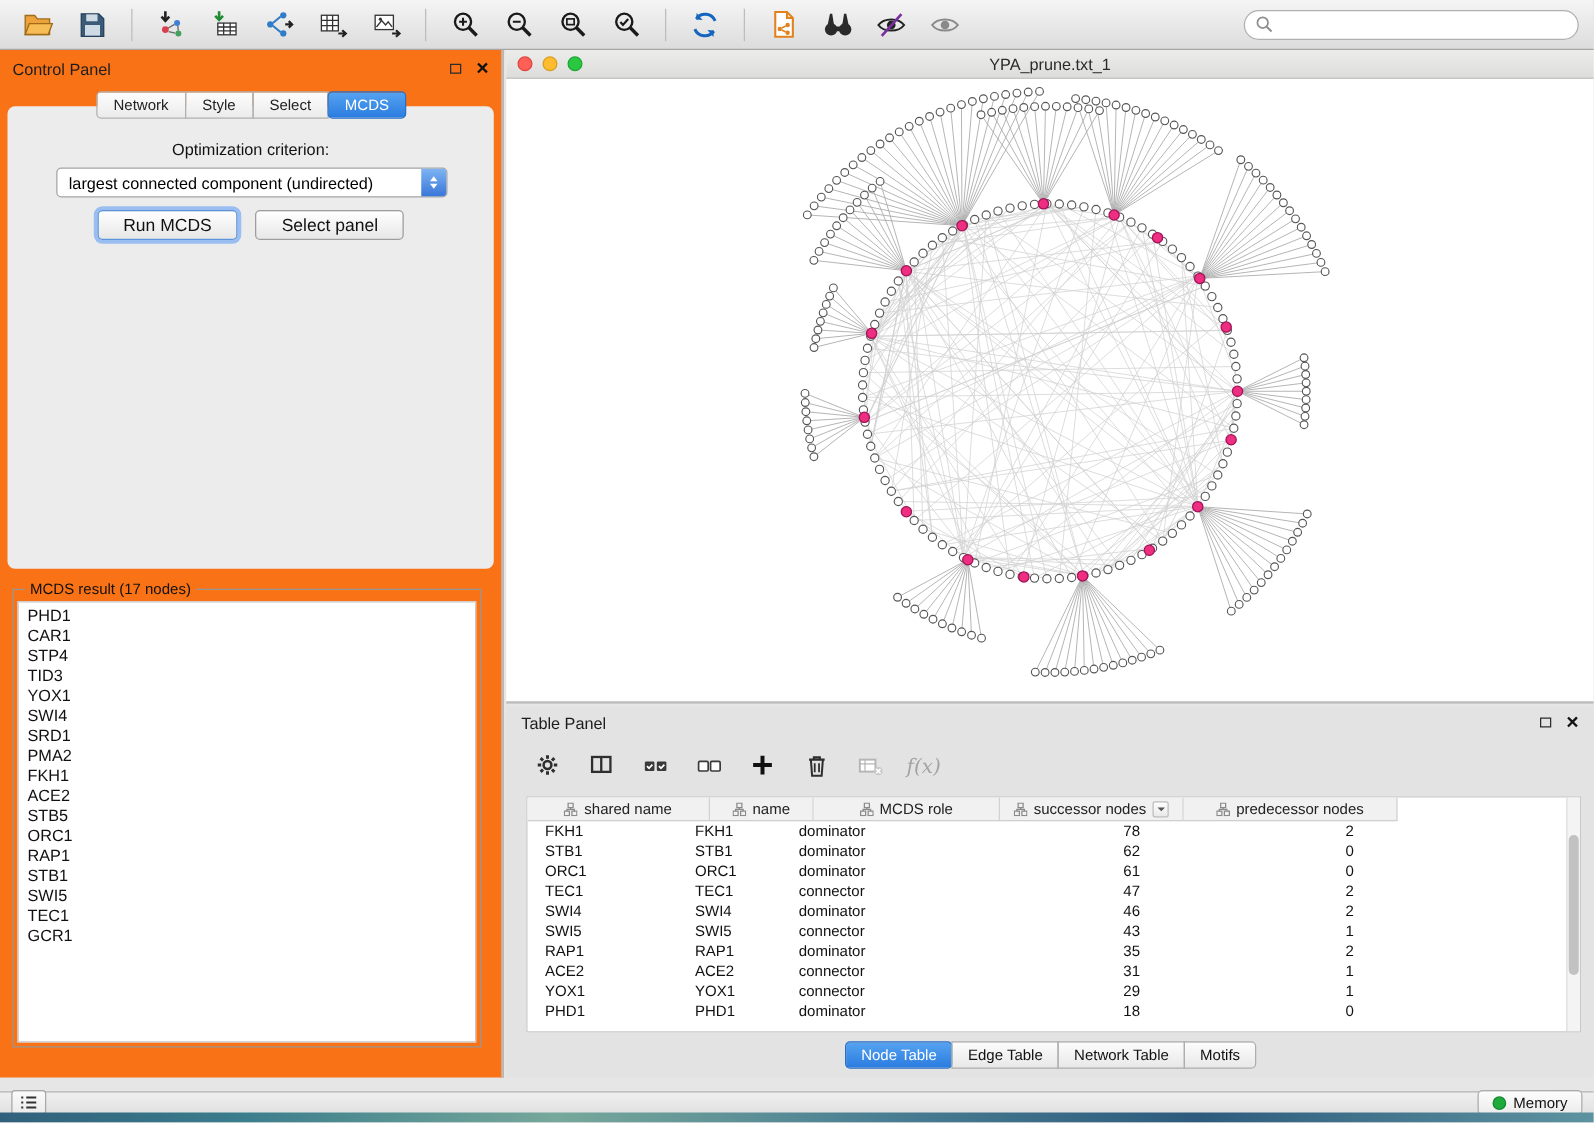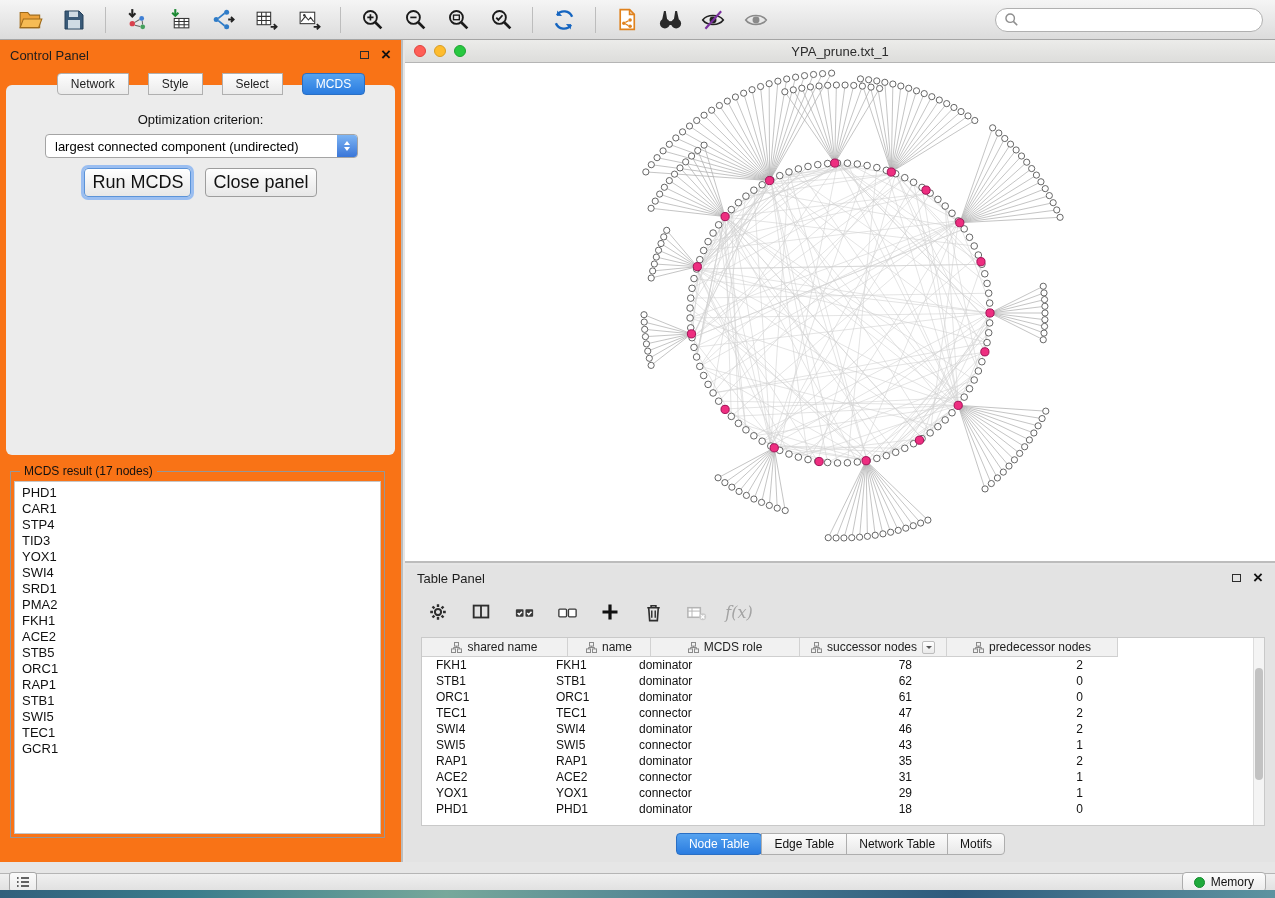--- a/index.html
+++ b/index.html
@@ -19,37 +19,37 @@
 
   
   .control-panel{position:absolute;left:0;top:40px;width:403px;bottom:36px;
     background:#f97316;border-right:2px solid #bcbcbc;}
   .cp-header{height:30px;display:flex;align-items:center;padding:0 10px;font-size:13px;color:#1d1d1d;}
   .win-icons{margin-left:auto;display:flex;gap:12px;align-items:center;}
   .float-box{width:9px;height:8px;border:1.5px solid #2c2c2c;display:inline-block;}
   .close-x{font-size:17px;font-weight:bold;color:#111;line-height:12px;}
   .cp-tabs{position:absolute;top:33px;left:0;right:0;display:flex;justify-content:center;}
   .cp-tab{font-size:12px;padding:3px 13px;border:1px solid #b0b0b0;color:#222;
-    background:linear-gradient(#fdfdfd,#ebebeb);margin-right:-1px;cursor:pointer;margin-left:20px;}
+    background:linear-gradient(#fdfdfd,#ebebeb);margin-right:-1px;cursor:pointer;}
   .cp-tab:first-child{border-radius:4px 0 0 4px;}
   .cp-tab:last-child{border-radius:0 4px 4px 0;}
   .cp-tab.sel{background:linear-gradient(#56a3f0,#2a7ce0);color:#fff;border-color:#2a6fc4;border-radius:4px;}
   .cp-card{position:absolute;top:45px;left:6px;right:6px;height:370px;background:#ececec;
     border-radius:6px;z-index:0;}
   .opt-label{position:absolute;top:72px;width:100%;text-align:center;font-size:13px;color:#111;z-index:1;}
   .dropdown{position:absolute;top:94px;left:45px;width:313px;height:24px;background:#fff;
     border:1px solid #a4a4a4;border-radius:4px;display:flex;align-items:center;font-size:13px;
     padding-left:9px;z-index:1;cursor:pointer;}
   .stepper{margin-left:auto;width:20px;height:22px;border-radius:0 3px 3px 0;
     background:linear-gradient(#7db4f3,#3a76d8);display:flex;flex-direction:column;
     align-items:center;justify-content:center;gap:2px;}
   .tri-up{width:0;height:0;border-left:3.5px solid transparent;border-right:3.5px solid transparent;border-bottom:4px solid #fff;}
   .tri-down{width:0;height:0;border-left:3.5px solid transparent;border-right:3.5px solid transparent;border-top:4px solid #fff;}
   .btnrow{position:absolute;top:128px;width:100%;display:flex;justify-content:center;gap:14px;z-index:1;}
-  .mac-btn{font-size:18px;padding:3px 7px;border:1px solid #9d9d9d;border-radius:4px;
+  .mac-btn{font-size:14px;padding:3px 20px;border:1px solid #9d9d9d;border-radius:4px;
     background:linear-gradient(#ffffff,#e7e7e7);color:#111;cursor:pointer;}
   .mac-btn.focused{box-shadow:0 0 0 3px rgba(100,160,245,.6);border-color:#5b93d8;}
   .result-box{position:absolute;left:10px;right:16px;top:424px;bottom:24px;
     border:1px solid #969696;margin:0;padding:3px;background:transparent;}
   .result-box legend{font-size:12px;padding:0 4px;margin-left:6px;color:#111;}
   .result-list{height:100%;background:#fff;border:1px solid #c6c6c6;overflow:hidden;
     font-size:13px;line-height:16px;padding:3px 0 0 7px;color:#111;}
 
   
   .right-area{position:absolute;left:405px;top:40px;right:0;bottom:36px;}
@@ -271,21 +271,21 @@
   <div class="opt-label">Optimization criterion:</div>
   <div class="dropdown">
     <span>largest connected component (undirected)</span>
     <span class="stepper">
         <span class="tri-up"></span>
         <span class="tri-down"></span>
       </span>
   </div>
   <div class="btnrow">
     <button class="mac-btn focused">Run MCDS</button>
-    <button class="mac-btn">Close panel</button>
+    <button class="mac-btn">Select panel</button>
   </div>
   <fieldset class="result-box">
     <legend>MCDS result (17 nodes)</legend>
     <div class="result-list" id="mcds-list">
         <div class="mcds-item">PHD1</div>
         <div class="mcds-item">CAR1</div>
         <div class="mcds-item">STP4</div>
         <div class="mcds-item">TID3</div>
         <div class="mcds-item">YOX1</div>
         <div class="mcds-item">SWI4</div>

